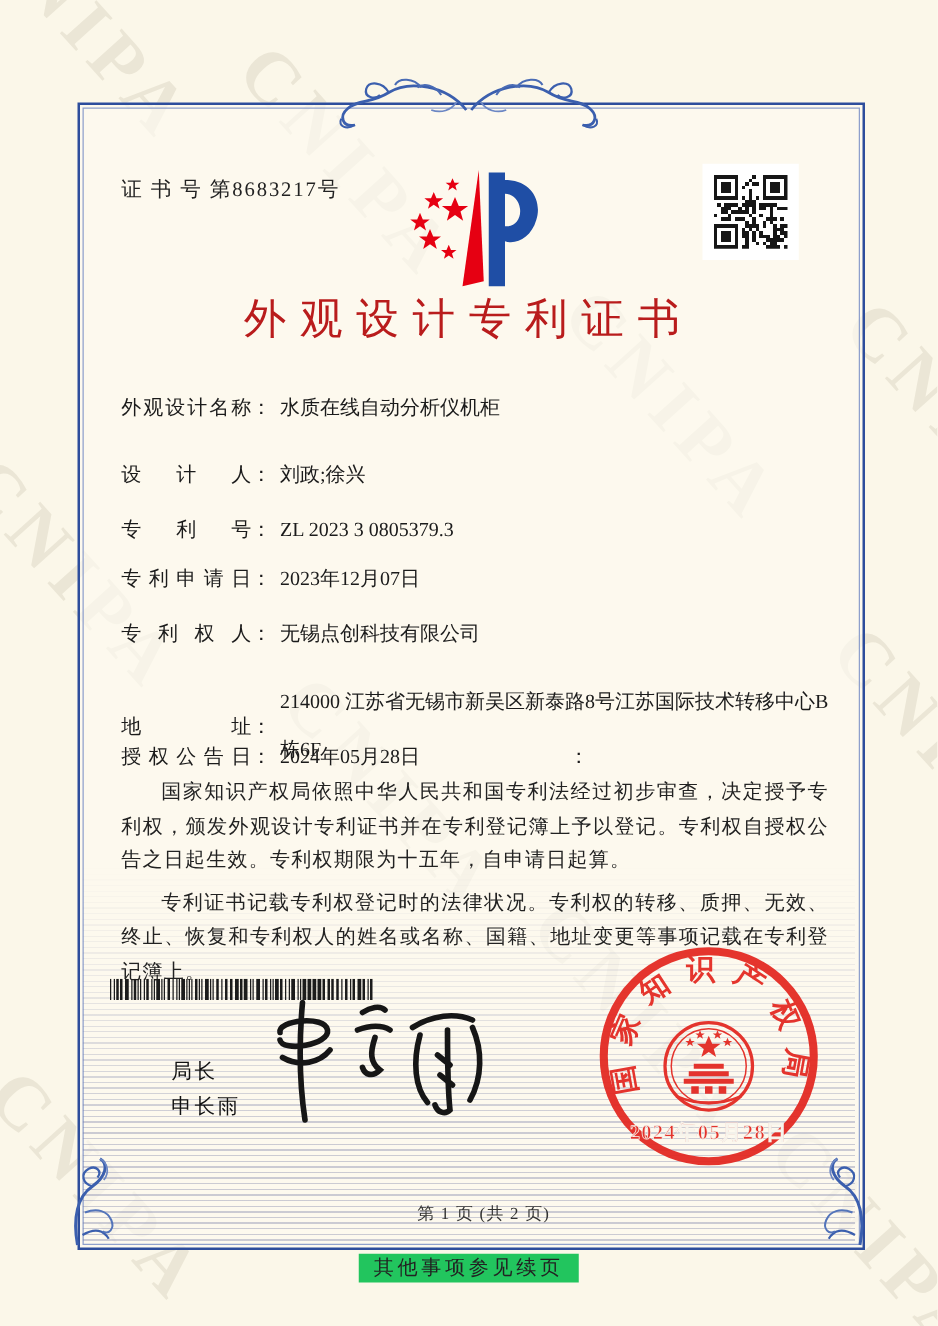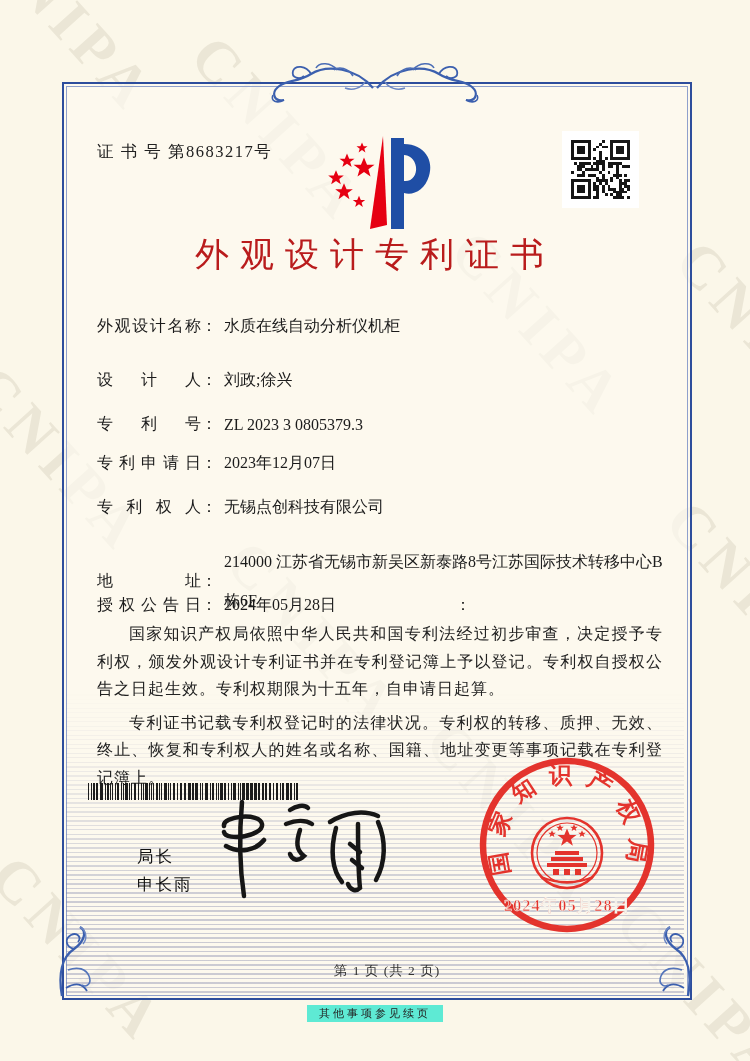--- a/index.html
+++ b/index.html
@@ -50,22 +50,22 @@
 
   .signer{position:absolute;left:97px;font-family:"Liberation Sans",sans-serif;
           font-size:16.5px;letter-spacing:2px;color:#111;margin-left:40px;}
   .signature{position:absolute;left:212px;top:796px;}
 
   .seal{position:absolute;left:477px;top:757px;}
 
   .pageno{position:absolute;left:62px;top:962px;width:626px;text-align:center;
           font-size:13.5px;letter-spacing:1px;color:#333;margin-left:12px;}
   .note{position:absolute;left:0;top:1003px;width:750px;text-align:center;}
-  .note span{display:inline-block;background:#5eead4;padding:1px 12px;
-             font-size:11px;letter-spacing:3px;color:#222;}
+  .note span{display:inline-block;background:#22c55e;padding:1px 12px;
+             font-size:16px;letter-spacing:3px;color:#222;}
 </style>
 </head>
 <body>
 
 <div id="page">
 
   <svg width="0" height="0" style="position:absolute" aria-hidden="true">
     <defs>
       <path id="star5" d="M0,-10 L2.9,-3.1 10,-3.1 4.2,1.2 6.2,8.1 0,3.8 -6.2,8.1 -4.2,1.2 -10,-3.1 -2.9,-3.1 Z"></path>
       <g id="flourish">

